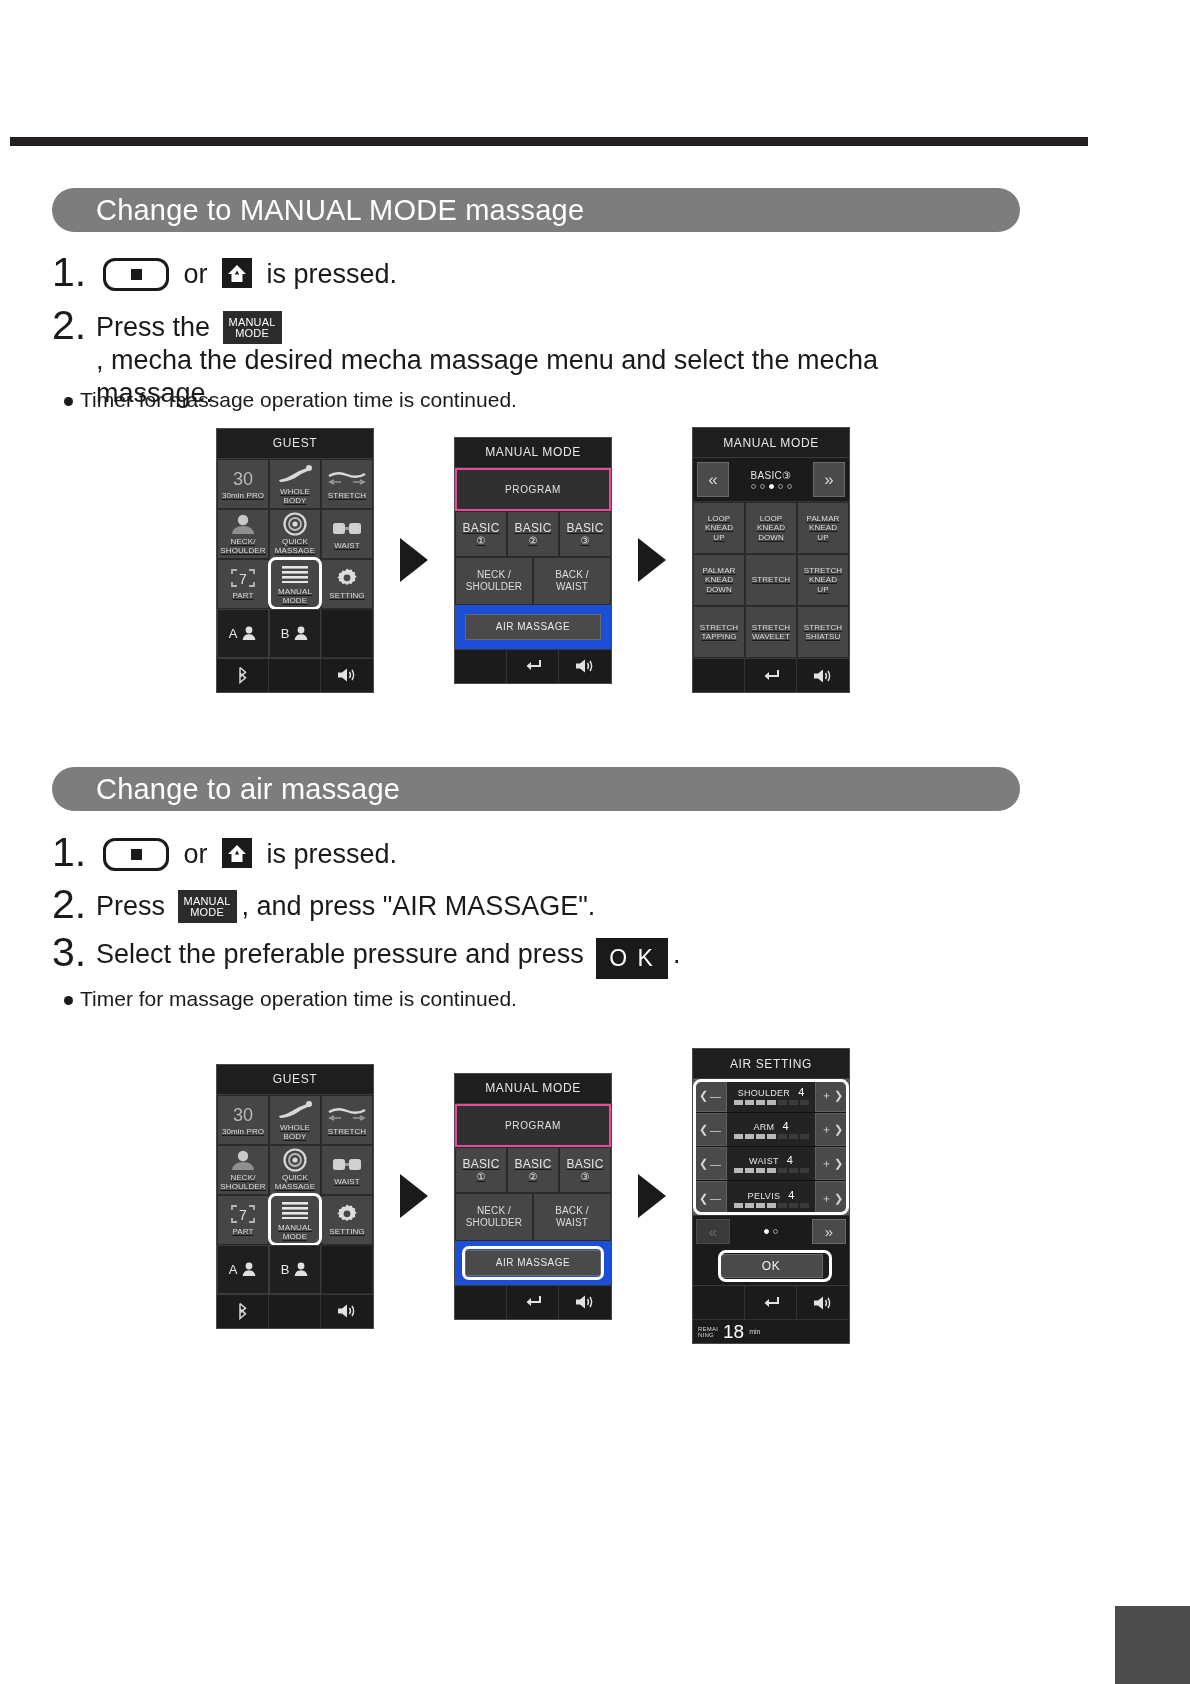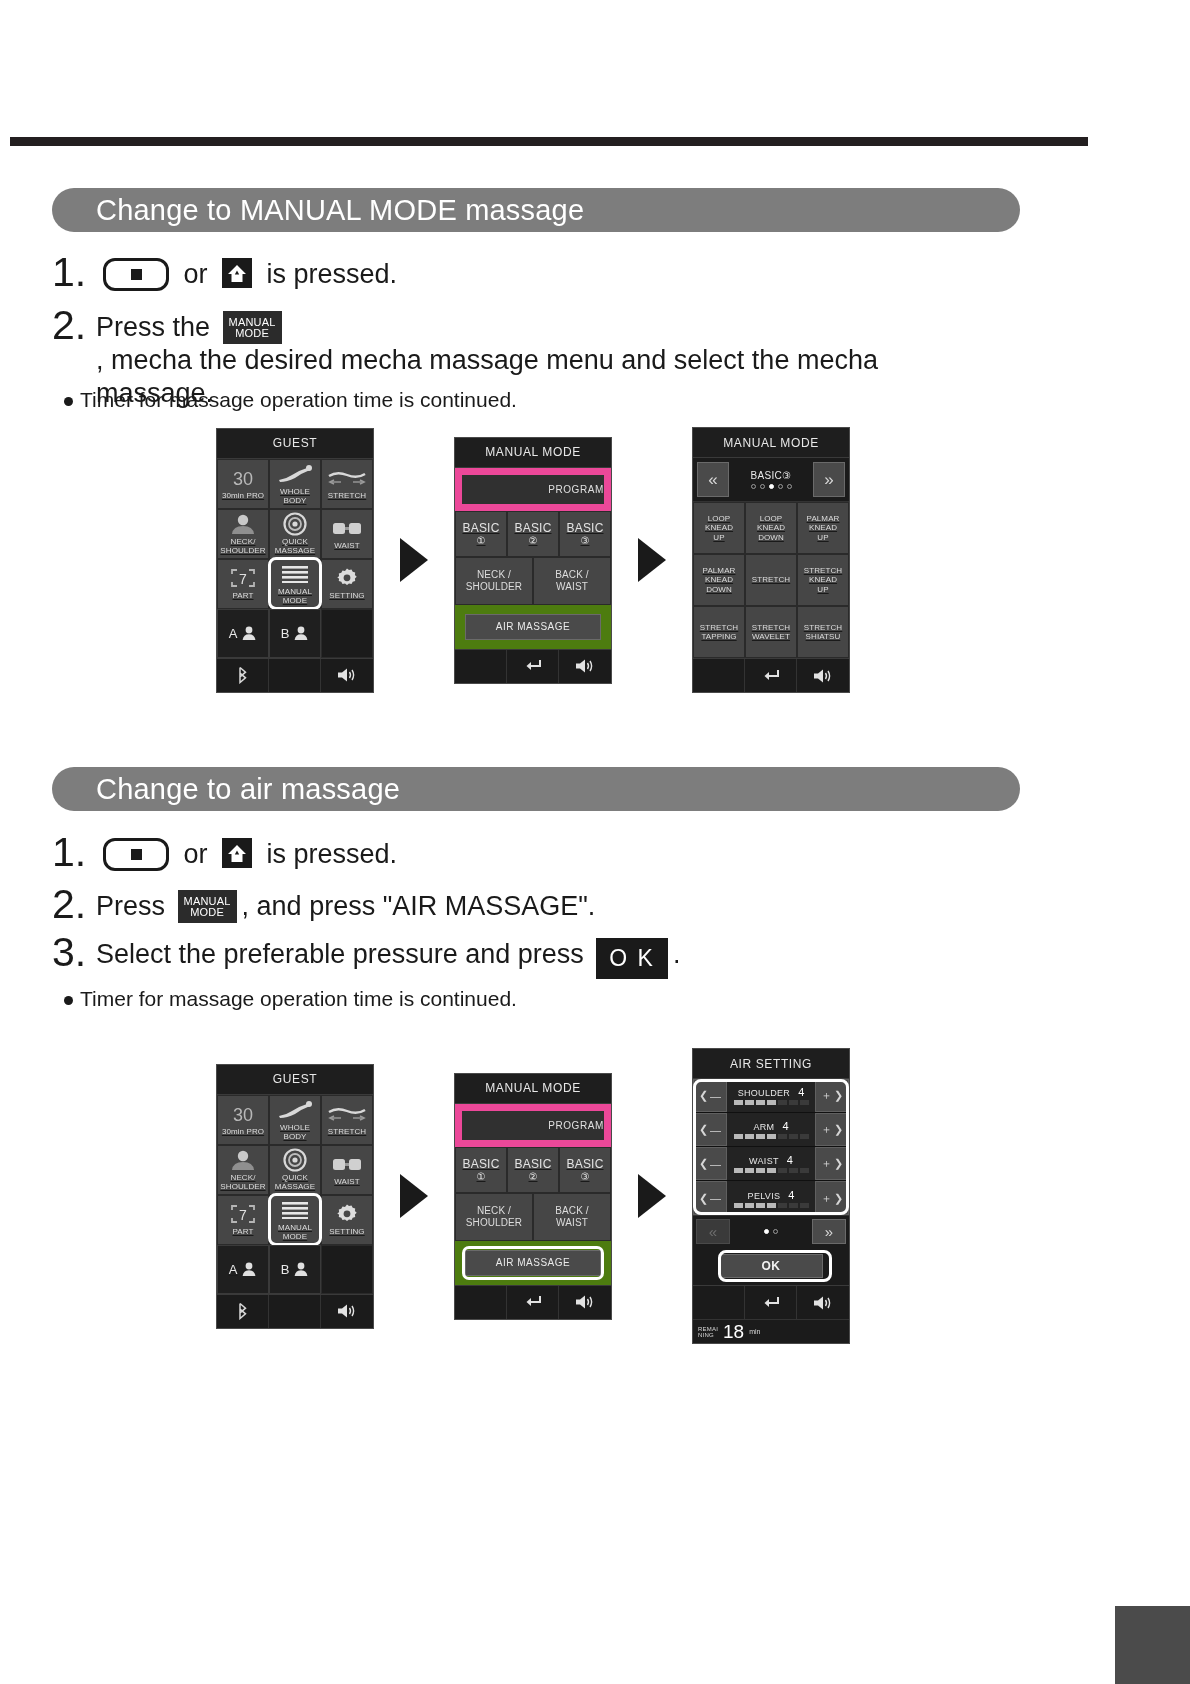--- a/index.html
+++ b/index.html
@@ -140,31 +140,31 @@
     display: grid; grid-template-columns: repeat(3,1fr);
     background: #1b1b1b; border-top: 1px solid #3a3a3a;
   }
   .dev-bar div {
     height: 33px; display: flex; align-items: center; justify-content: center;
     border-right: 1px solid #333;
   }
   .dev-bar div:last-child { border-right: none; }
 
   .prog-row {
-    height: 43px; background: #303030; border: 7px solid #ec4899;
-    display: flex; align-items: center; justify-content: flex-end;
+    height: 43px; background: #303030; border: 2px solid #ec4899;
+    display: flex; align-items: center; justify-content: center;
     color: #e0e0e0; font-size: 10px; letter-spacing: .6px;
   }
   .basic-cell { min-height: 46px; }
   .basic-cell .b1 { font-size: 12px; line-height: 14px; letter-spacing: .2px; }
   .basic-cell .b2 { font-size: 10px; line-height: 12px; }
   .nb-cell { min-height: 48px; }
   .nb-cell .lbl { font-size: 10px; line-height: 12px; }
   .air-row {
-    background: #4d7c0f; padding: 8px 10px;
+    background: #1d4ed8; padding: 8px 10px;
     display: flex; align-items: center; justify-content: center;
     position: relative; min-height: 44px;
   }
   .air-btn {
     width: 100%; height: 26px; background: #4a4a4a; border: 1px solid #6a6a6a;
     color: #eaeaea; font-size: 10px; letter-spacing: .5px;
     display: flex; align-items: center; justify-content: center;
   }
 
   
@@ -222,21 +222,21 @@
   .pg-row .arrow {
     background: #3a3a3a; border: 1px solid #4a4a4a; color: #6e6e6e;
     display: flex; align-items: center; justify-content: center; font-size: 15px;
     margin: 3px;
   }
   .pg-row .arrow.act { background: #4a4a4a; border-color: #6a6a6a; color: #d8d8d8; }
   .pg-row .mid { display: flex; align-items: center; justify-content: center; }
 
   .ok-row {
     height: 38px; background: #1b1b1b; display: flex;
-    align-items: center; justify-content: center; position: relative; font-weight: bold;
+    align-items: center; justify-content: center; position: relative;
   }
   .ok-btn {
     width: 104px; height: 24px; background: #4a4a4a; border: 1px solid #6a6a6a;
     color: #f2f2f2; font-size: 12px; letter-spacing: .5px;
     display: flex; align-items: center; justify-content: center;
   }
   .remain {
     height: 24px; background: #1b1b1b; border-top: 1px solid #333;
     display: flex; align-items: center; gap: 5px; padding-left: 5px;
   }

